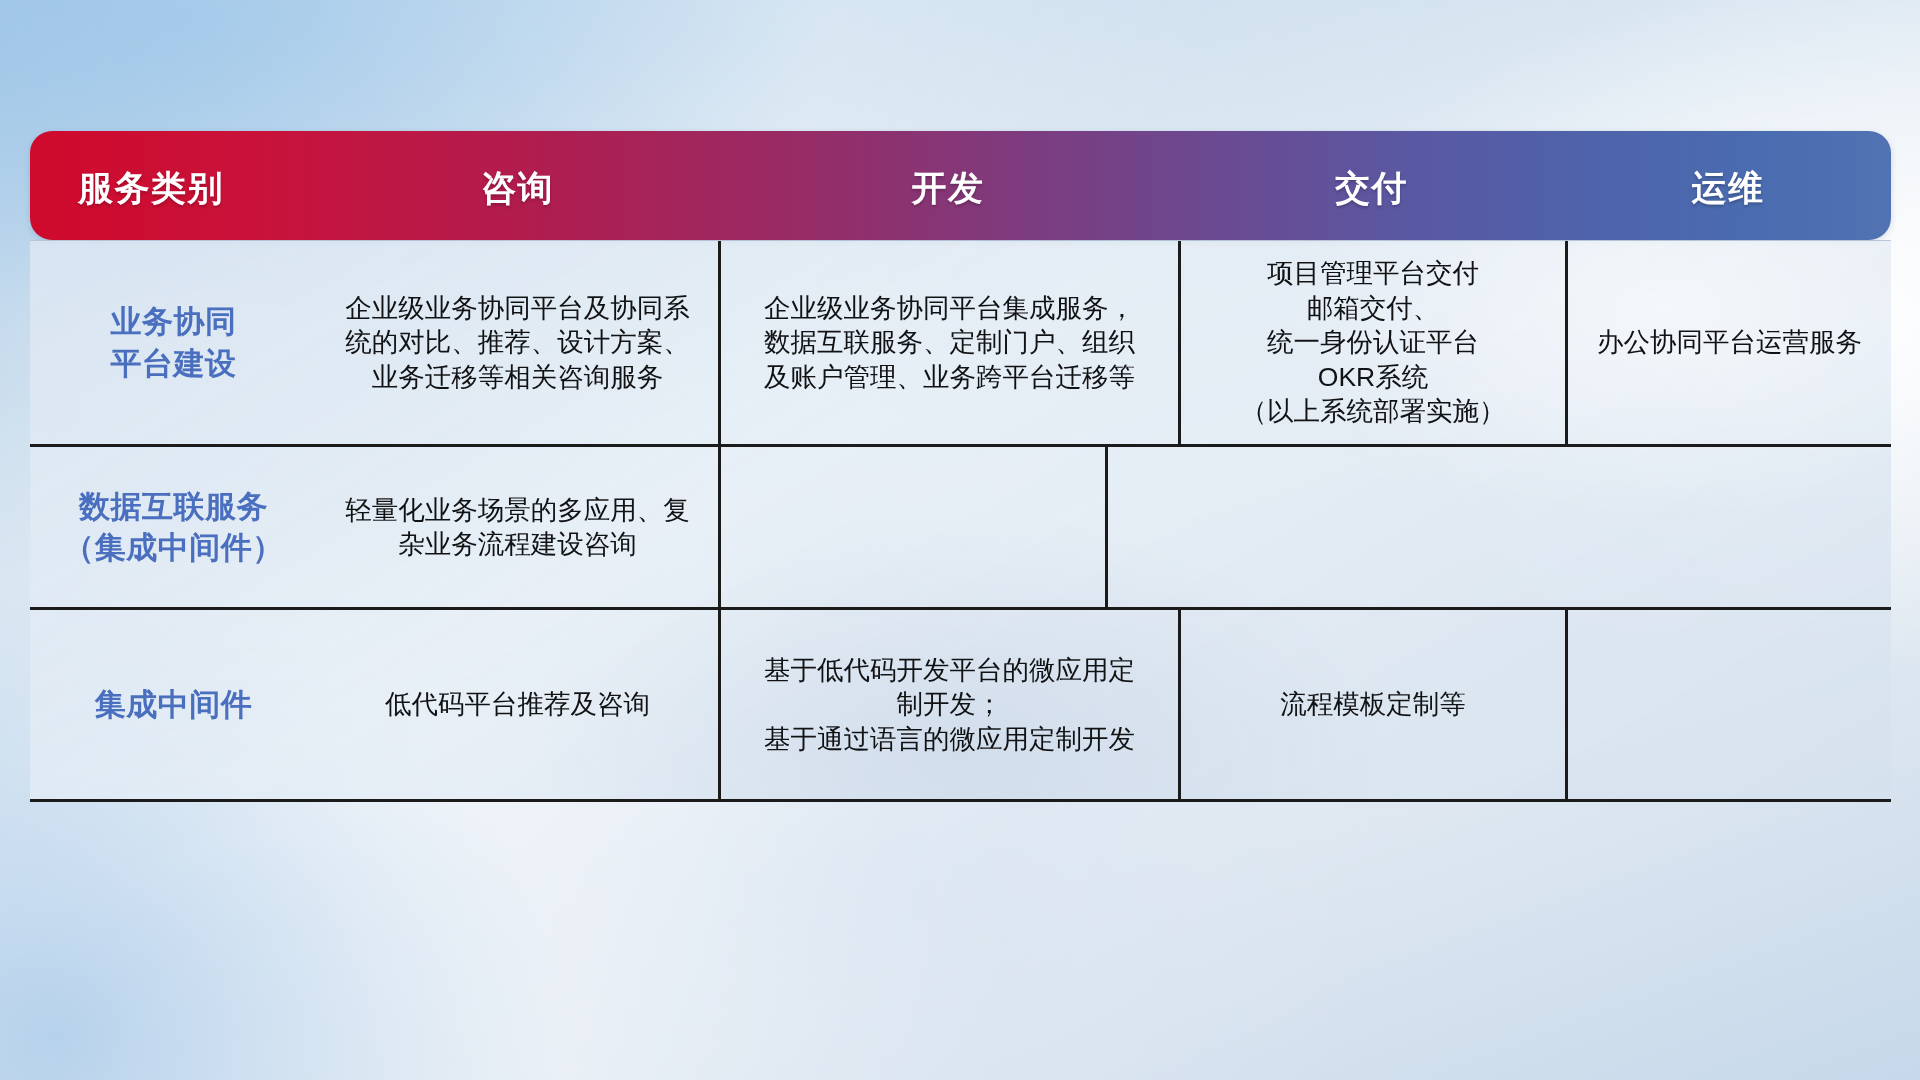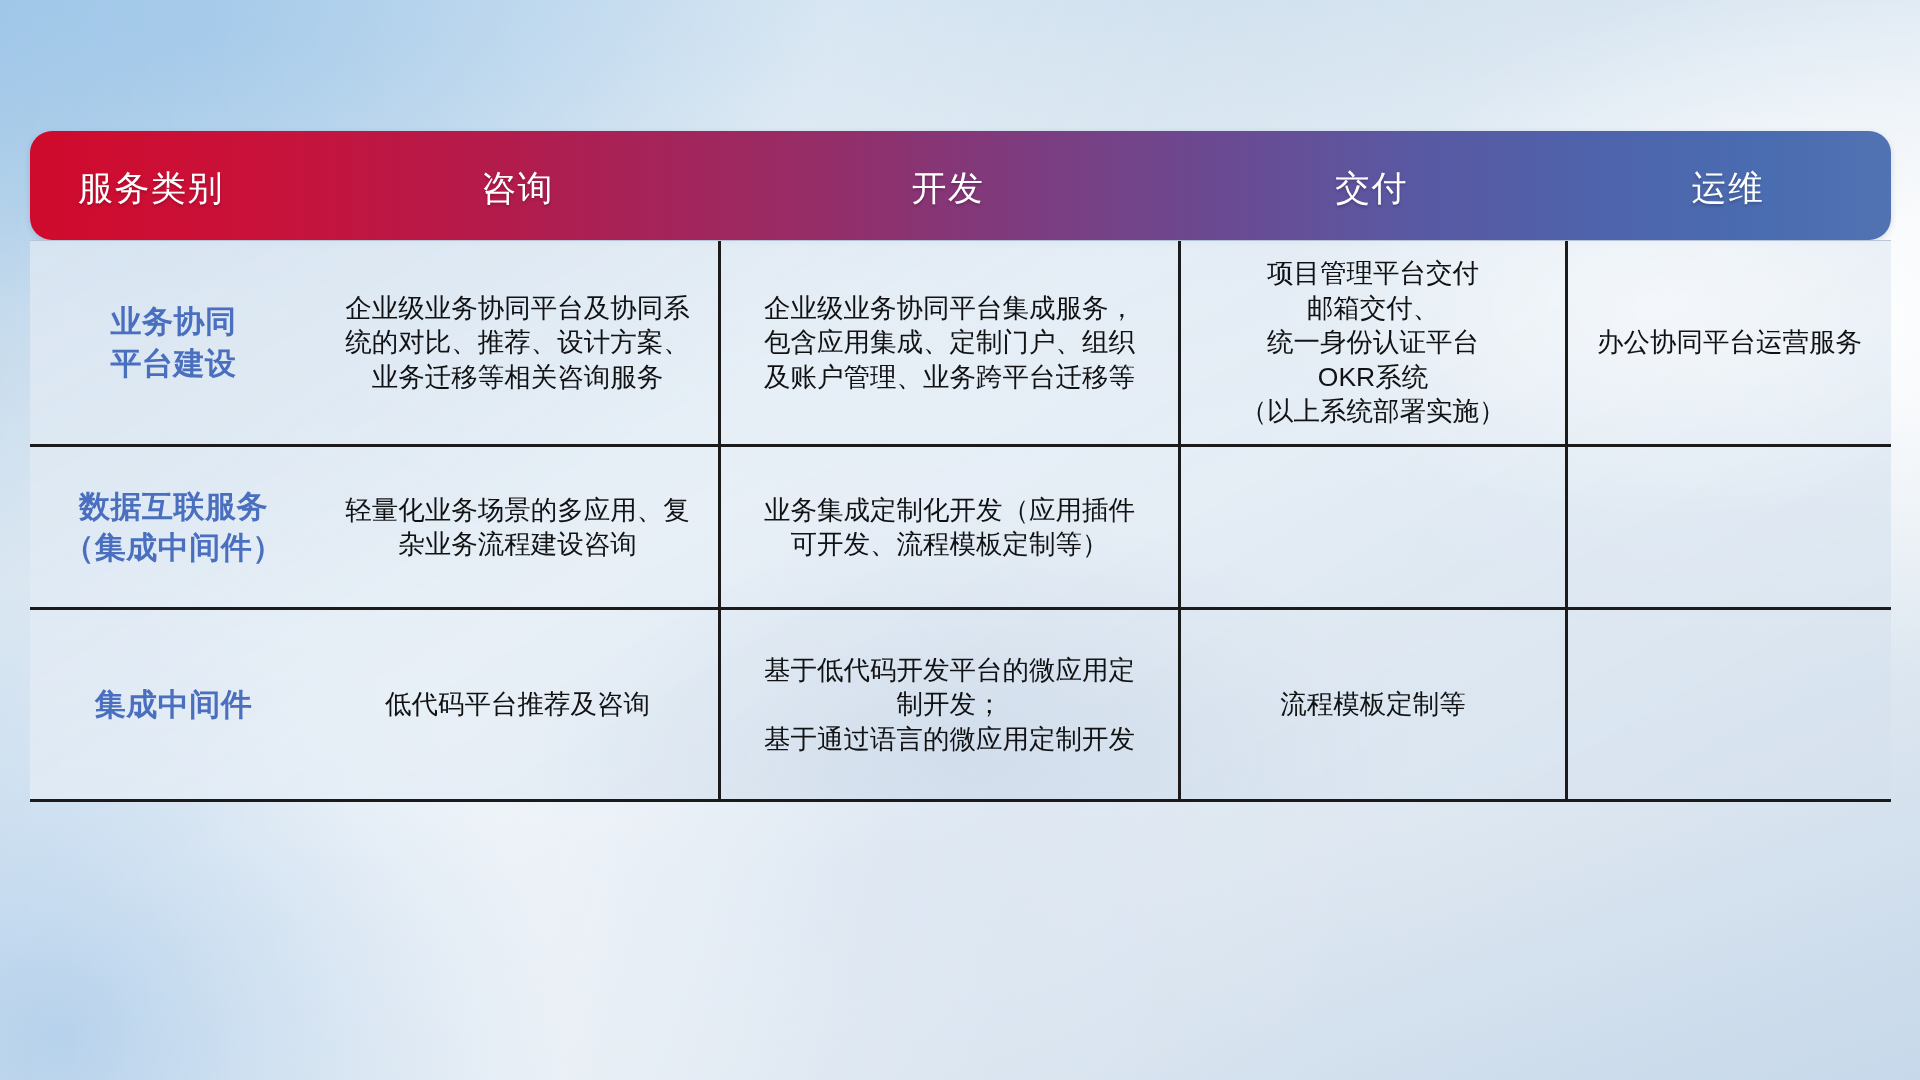--- a/index.html
+++ b/index.html
@@ -60,21 +60,21 @@
         #4a6cb0 93%,
         #5173b3 100%);
     box-shadow: 0 2px 6px rgba(60,80,120,0.18);
   }
   .th {
     display: flex;
     align-items: center;
     justify-content: center;
     color: #ffffff;
     font-size: 35px;
-    font-weight: normal;
+    font-weight: bold;
     letter-spacing: 1.5px;
     text-shadow: 0 2px 3px rgba(0,0,0,0.22);
     padding-top: 6px;
   }
 
   
   .c1 { width: 287px; }
   .c2 { width: 401px; }
   .c3 { width: 460px; }
   .c4 { width: 387px; }
@@ -156,39 +156,37 @@
 
     <div class="tr r1">
       <div class="td c1">
         <span class="cat">业务协同
 平台建设</span>
       </div>
       <div class="td c2">企业级业务协同平台及协同系
 统的对比、推荐、设计方案、
 业务迁移等相关咨询服务</div>
       <div class="td c3 sep-left">企业级业务协同平台集成服务，
-包含应用集成、定制门户、组织
+数据互联服务、定制门户、组织
 及账户管理、业务跨平台迁移等</div>
       <div class="td c4 sep-left">项目管理平台交付
 邮箱交付、
 统一身份认证平台
 OKR系统
 （以上系统部署实施）</div>
       <div class="td c5 sep-left">办公协同平台运营服务</div>
     </div>
 
     <div class="tr r2">
       <div class="td c1">
         <span class="cat">数据互联服务
 （集成中间件）</span>
       </div>
       <div class="td c2">轻量化业务场景的多应用、复
 杂业务流程建设咨询</div>
-      <div class="td c3 sep-left">业务集成定制化开发（应用插件
-可开发、流程模板定制等）</div>
       <div class="td c4 sep-left"></div>
       <div class="td c5 sep-left"></div>
     </div>
 
     <div class="tr r3">
       <div class="td c1">
         <span class="cat">集成中间件</span>
       </div>
       <div class="td c2">低代码平台推荐及咨询</div>
       <div class="td c3 sep-left">基于低代码开发平台的微应用定

